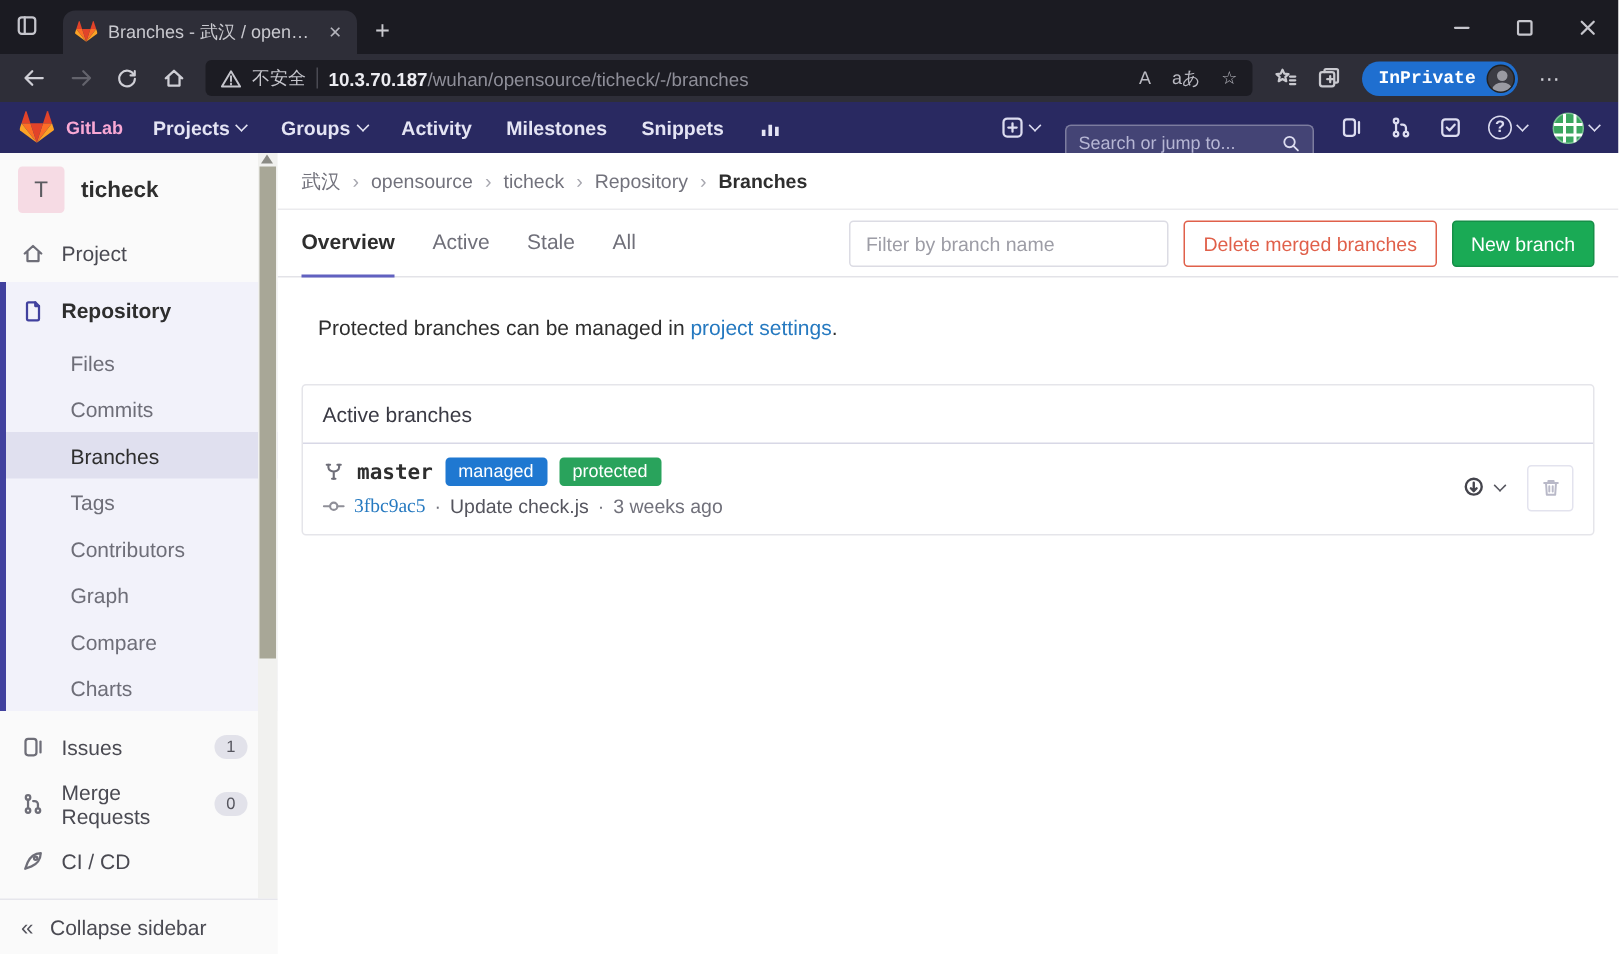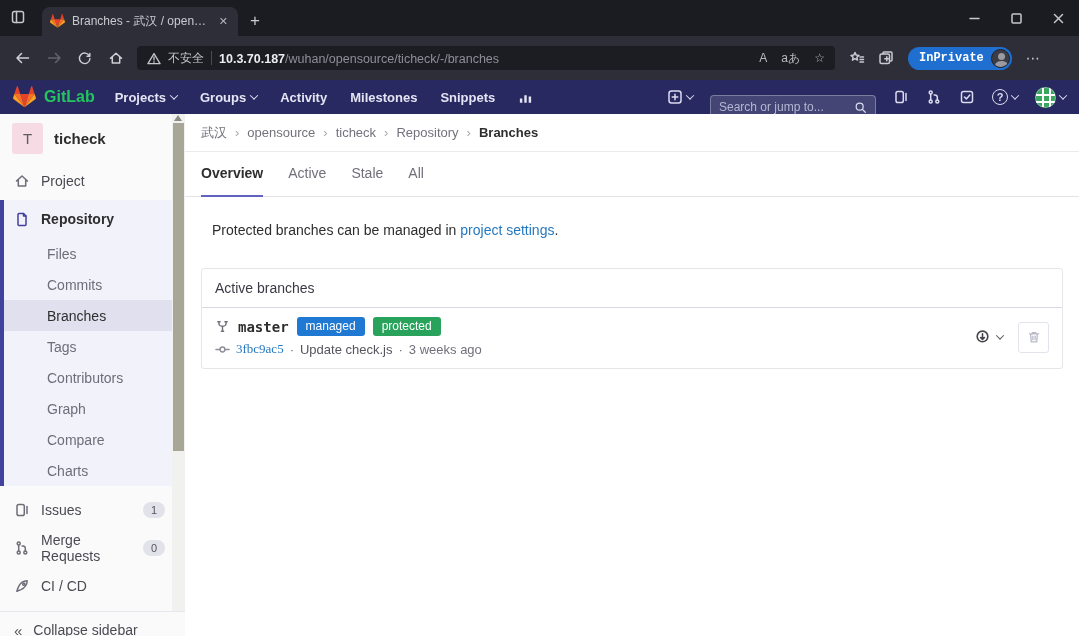--- a/index.html
+++ b/index.html
@@ -10,40 +10,40 @@
   
   .titlebar { height:36px; background:#1b1b22; display:flex; align-items:flex-end; position:relative; }
   .tab-layout-btn { position:absolute; left:10px; top:9px; color:#c6c6cd; cursor:pointer; }
   .btab { margin-left:42px; width:196px; height:29px; background:#2e2e38; border-radius:8px 8px 0 0; display:flex; align-items:center; padding:0 8px; gap:7px; }
   .btab-title { color:#c9c9cf; font-size:12px; white-space:nowrap; overflow:hidden; text-overflow:ellipsis; flex:1; }
   .btab-close { color:#b3b3bb; font-size:11px; padding:0 2px; }
   .newtab { color:#c9c9cf; font-size:17px; margin:0 0 5px 12px; }
   .win-controls { margin-left:auto; align-self:flex-start; display:flex; height:36px; }
   .win-btn { width:42px; height:36px; display:flex; align-items:center; justify-content:center; color:#c6c6cd; }
 
-  .toolbar { height:44px; background:#2e2e38; display:flex; align-items:center; padding:0 8px; gap:2px; }
+  .toolbar { height:32px; background:#2e2e38; display:flex; align-items:center; padding:0 8px; gap:2px; }
   .tb-btn { width:29px; height:26px; border-radius:4px; display:flex; align-items:center; justify-content:center; color:#cfcfd6; }
   .tb-btn.dim { color:#63636c; }
   .addressbar { width:698px; height:24px; margin-left:5px; background:#1c1c23; border-radius:4px; display:flex; align-items:center; padding:0 10px; gap:7px; }
   .ns-label { color:#c5c5cc; font-size:12px; }
   .addr-div { width:1px; height:14px; background:#4a4a53; }
   .url-host { color:#ececf1; font-weight:bold; font-size:12.5px; }
   .url-path { color:#8f8f99; font-size:12.5px; }
   .addr-right { margin-left:auto; display:flex; align-items:center; gap:14px; color:#b9b9c1; font-size:12px; }
   .after-addr { display:flex; align-items:center; gap:13px; margin-left:12px; color:#c9c9cf; }
   .inprivate { height:23px; background:#1f6fd0; border-radius:12px; display:flex; align-items:center; padding:2px 2px 2px 11px; gap:7px;font-family:Liberation Mono, monospace; }
   .inprivate-label { color:#fff; font-size:12px; font-weight:bold; }
   .ip-avatar { width:19px; height:19px; border-radius:50%; background:#3c3c44; border:1px solid #222; position:relative; overflow:hidden; }
   .ip-avatar:before { content:""; position:absolute; left:6px; top:3px; width:7px; height:7px; border-radius:50%; background:#9a9aa2; }
   .ip-avatar:after { content:""; position:absolute; left:3px; top:11px; width:13px; height:9px; border-radius:50%; background:#9a9aa2; }
   .dots { font-size:14px; color:#cfcfd6; letter-spacing:1px; }
 
   
   .gl-nav { height:34px; background:#292961; display:flex; align-items:center; padding:0 13px; }
-  .brand-name { color:#22c55e; font-weight:bold; font-size:16px; margin:0 20px 0 8px; }
+  .brand-name { color:#f9a8d4; font-weight:bold; font-size:12px; margin:0 20px 0 8px; }
   .gl-link { color:#e4e4f4; font-size:13px; font-weight:bold; margin-right:23px; display:flex; align-items:center; gap:5px; }
   .chev { width:6px; height:6px; border-right:1.5px solid currentColor; border-bottom:1.5px solid currentColor; transform:rotate(45deg) translate(-1px,-1px); display:inline-block; }
   .gl-right { margin-left:auto; display:flex; align-items:center; gap:17px; color:#dcdcf0; }
   .gl-iconbtn { display:flex; align-items:center; gap:4px; color:#dcdcf0; }
   .gl-search { width:166px; height:24px; background:rgba(255,255,255,.13); border:1px solid rgba(255,255,255,.30); border-radius:4px; display:flex; align-items:center; padding:0 8px; gap:6px;margin-top:20px; }
   .gl-search input { flex:1; min-width:0; background:transparent; border:none; outline:none; color:#e8e8f4; font-size:12px; font-family:"Liberation Sans",sans-serif; }
   .gl-search input::placeholder { color:#b6b6d4; }
   .help-circle { width:16px; height:16px; border:1.5px solid #dcdcf0; border-radius:50%; font-size:11px; font-weight:bold; display:flex; align-items:center; justify-content:center; }
   .gl-avatar { width:21px; height:21px; border-radius:50%;
     background:
@@ -383,20 +383,25 @@
       <span class="crumb">Repository</span>
       <span class="crumb-sep">›</span>
       <span class="crumb-current">Branches</span>
     </div>
 
     <div class="tabsrow">
       <span class="ctab active">Overview</span>
       <span class="ctab">Active</span>
       <span class="ctab">Stale</span>
       <span class="ctab">All</span>
+      <span class="tabs-right">
+        <input class="filter-input" placeholder="Filter by branch name" style="">
+        <button class="btn btn-delete">Delete merged branches</button>
+        <button class="btn btn-new">New branch</button>
+      </span>
     </div>
 
     <div class="note">
       <span>Protected branches can be managed in</span>
       <a href="#">project settings</a><span>.</span>
     </div>
 
     <div class="card">
       <div class="card-header">Active branches</div>
       <div class="branch-row">

